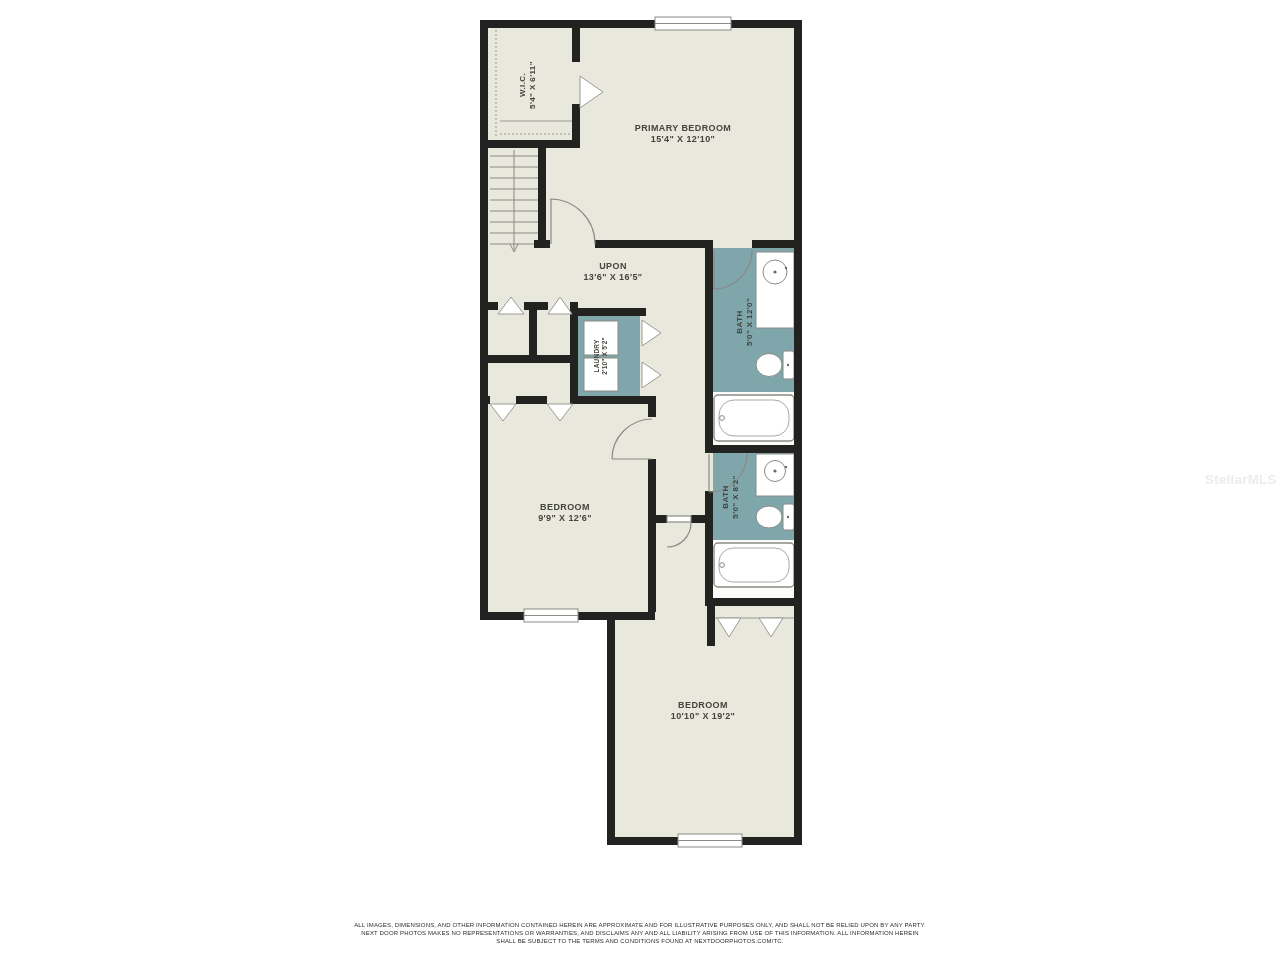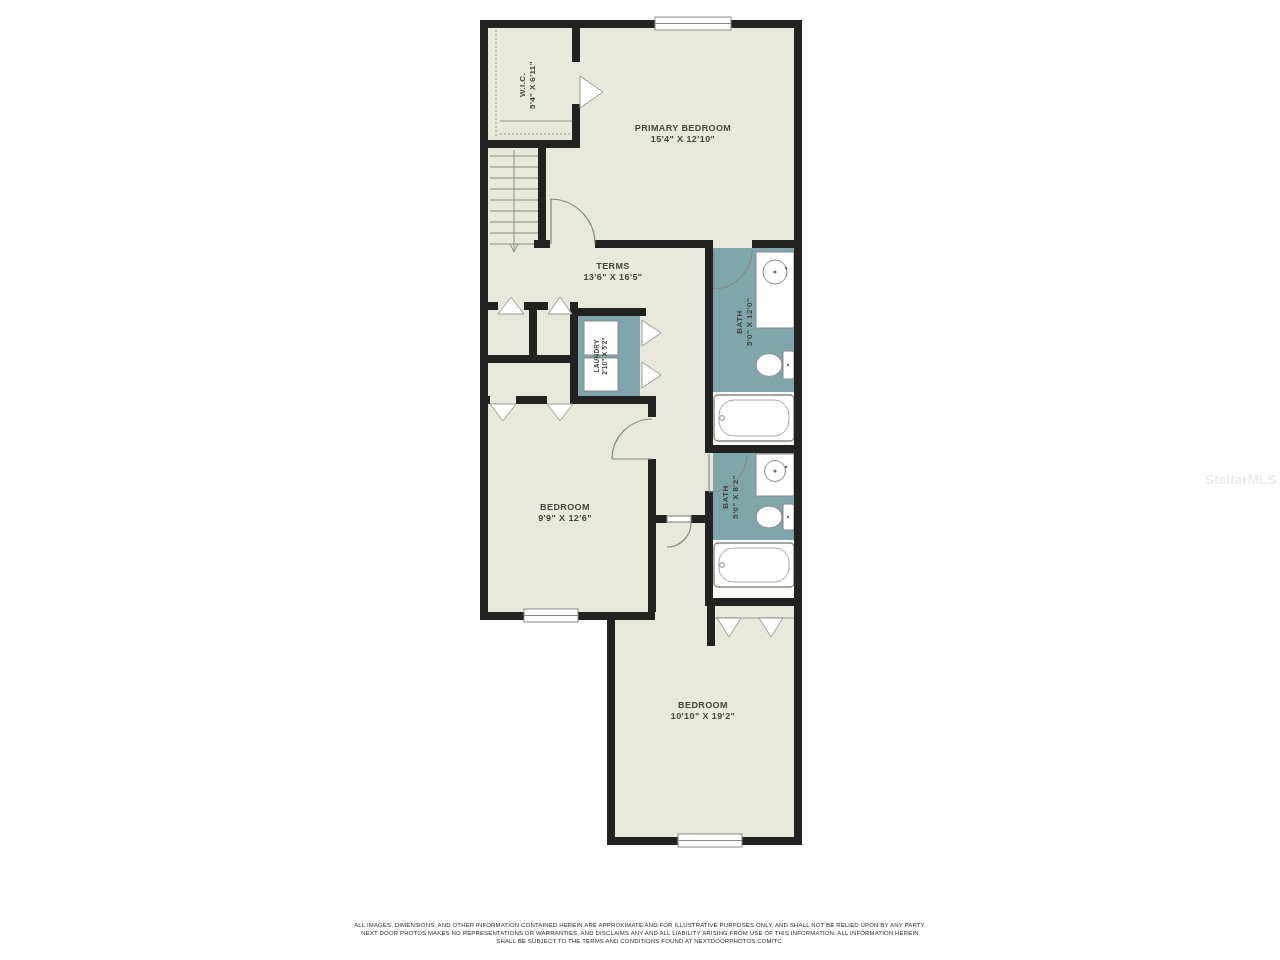--- a/index.html
+++ b/index.html
@@ -213,21 +213,21 @@
     <div>PRIMARY BEDROOM</div>
     <div>15'4" X 12'10"</div>
   </div>
 
   <div class="rlabel rot small" style="left:528px;top:85px">
     <div>W.I.C.</div>
     <div>5'4" X 6'11"</div>
   </div>
 
   <div class="rlabel" style="left:613px;top:272px">
-    <div>TERMS</div>
+    <div>UPON</div>
     <div>13'6" X 16'5"</div>
   </div>
 
   <div class="rlabel rot small" style="left:745px;top:322px">
     <div>BATH</div>
     <div>5'0" X 12'0"</div>
   </div>
 
   <div class="rlabel rot tiny" style="left:601px;top:356px">
     <div>LAUNDRY</div>

